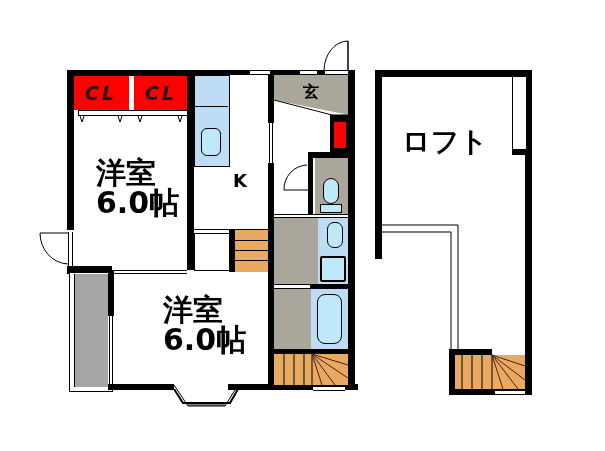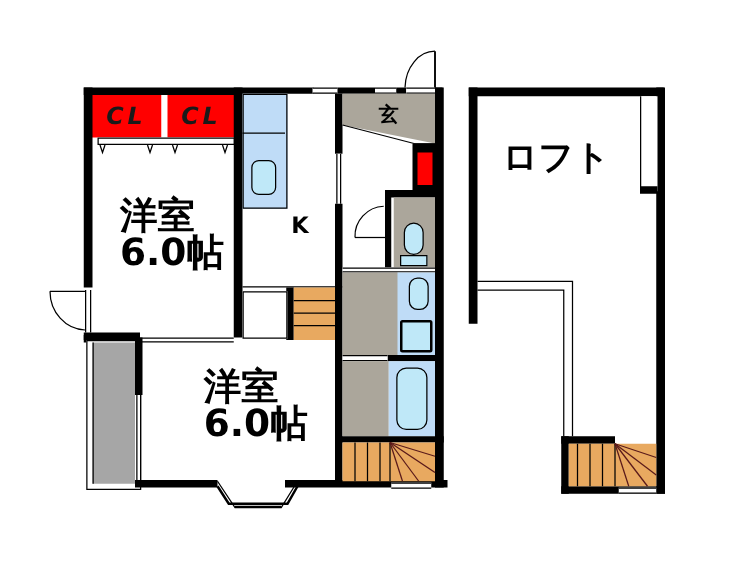--- a/index.html
+++ b/index.html
@@ -159,21 +159,21 @@
   <div class="abs" style="left:194px;top:233px;width:36px;height:38px;border:1px solid #000;background:#fff;"></div>
 </div>
 
 <div>
   <div class="wall" style="left:375px;top:70px;width:156px;height:7px;"></div>
   <div class="wall" style="left:375px;top:70px;width:7px;height:189px;"></div>
   <div class="wall" style="left:525px;top:70px;width:7px;height:325px;"></div>
   <div class="abs" style="left:512px;top:77px;width:14px;height:76px;border-left:1px solid #000;background:#fff;"></div>
   <div class="wall" style="left:512px;top:149px;width:14px;height:6px;"></div>
 
-  <div class="room-label" style="left:402px;top:112px;font-size:28px;">ロフト</div>
+  <div class="room-label" style="left:402px;top:128px;font-size:28px;">ロフト</div>
 
   <svg style="left:0;top:0;" width="605" height="451">
     <polyline points="382,225 458,225 458,349" fill="none" stroke="#000" stroke-width="1"></polyline>
     <polyline points="382,232 451,232 451,349" fill="none" stroke="#000" stroke-width="1"></polyline>
   </svg>
 
   <div class="wall" style="left:449px;top:349px;width:43px;height:6px;"></div>
   <div class="wall" style="left:449px;top:349px;width:6px;height:46px;"></div>
   <div class="wall" style="left:449px;top:389px;width:83px;height:6px;"></div>
   <div class="stair" style="left:455px;top:355px;width:70px;height:34px;"></div>

